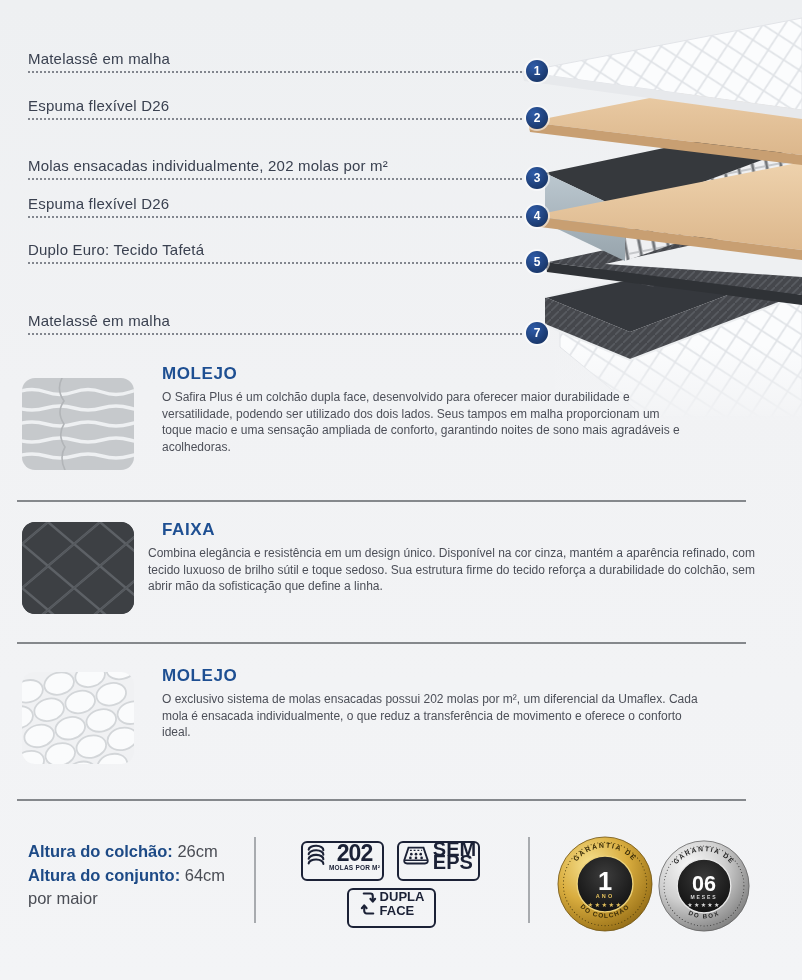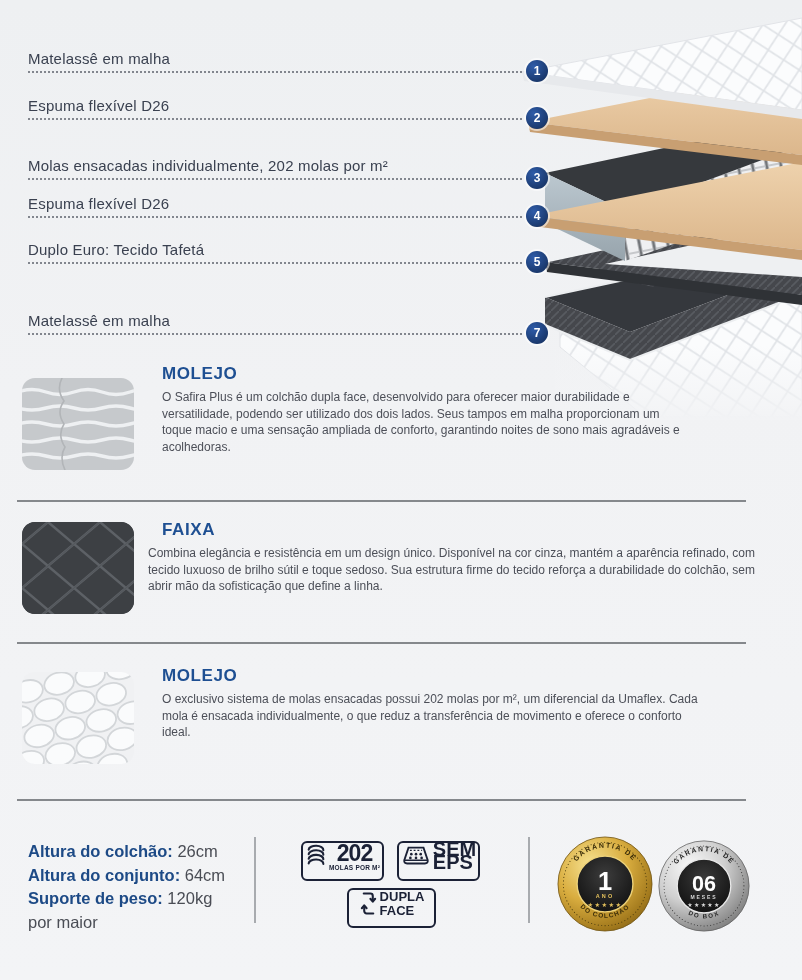--- a/index.html
+++ b/index.html
@@ -250,24 +250,20 @@
 
   <div id="specs">
     <div>
       <span class="spec-label">Altura do colchão:</span>
       <span class="spec-value">26cm</span>
     </div>
     <div>
       <span class="spec-label">Altura do conjunto:</span>
       <span class="spec-value">64cm</span>
     </div>
-    <div>
-      <span class="spec-label">Suporte de peso:</span>
-      <span class="spec-value">120kg</span>
-    </div>
     <div class="spec-value">por maior</div>
   </div>
 
   <div id="vdiv1" class="vdivider"></div>
 
   <div id="badge-springs" class="badge">
     <svg width="22" height="27" viewBox="0 0 24 28" aria-hidden="true">
       <path d="M4 6.5 a8 4.5 0 1 1 16 .5 M4 11.5 a8 4.5 0 1 1 16 .5 M4 16.5 a8 4.5 0 1 1 16 .5 M4 21.5 a8 4.5 0 1 1 16 .5" fill="none" stroke="#1b2136" stroke-width="2.3" stroke-linecap="round"></path>
     </svg>
     <div>

